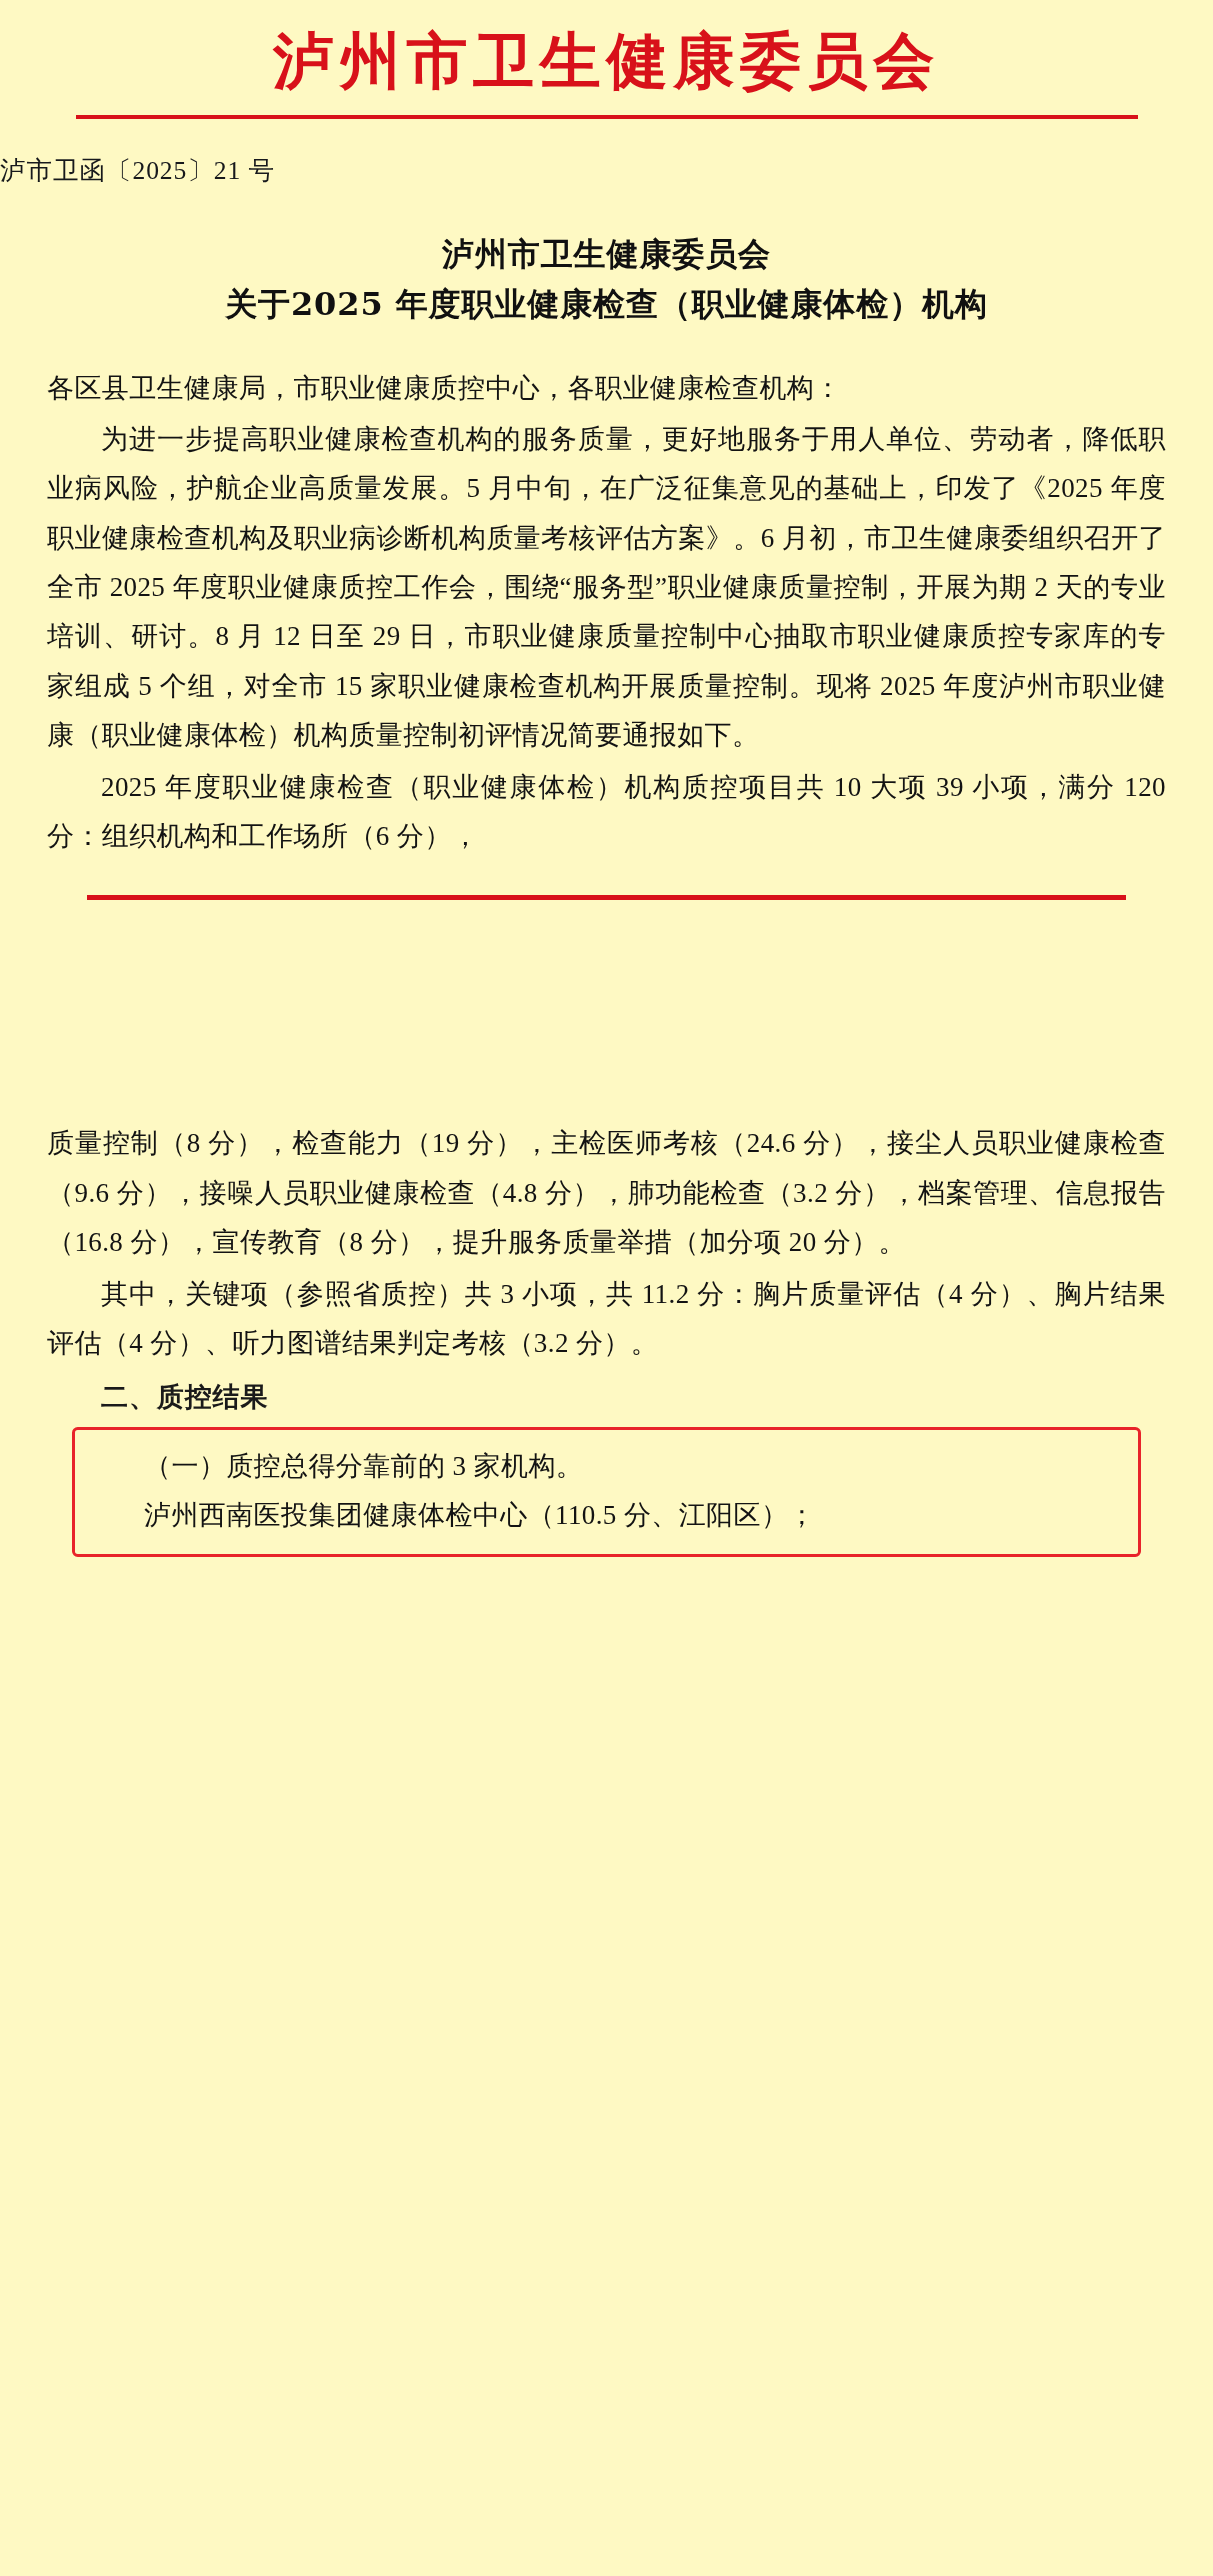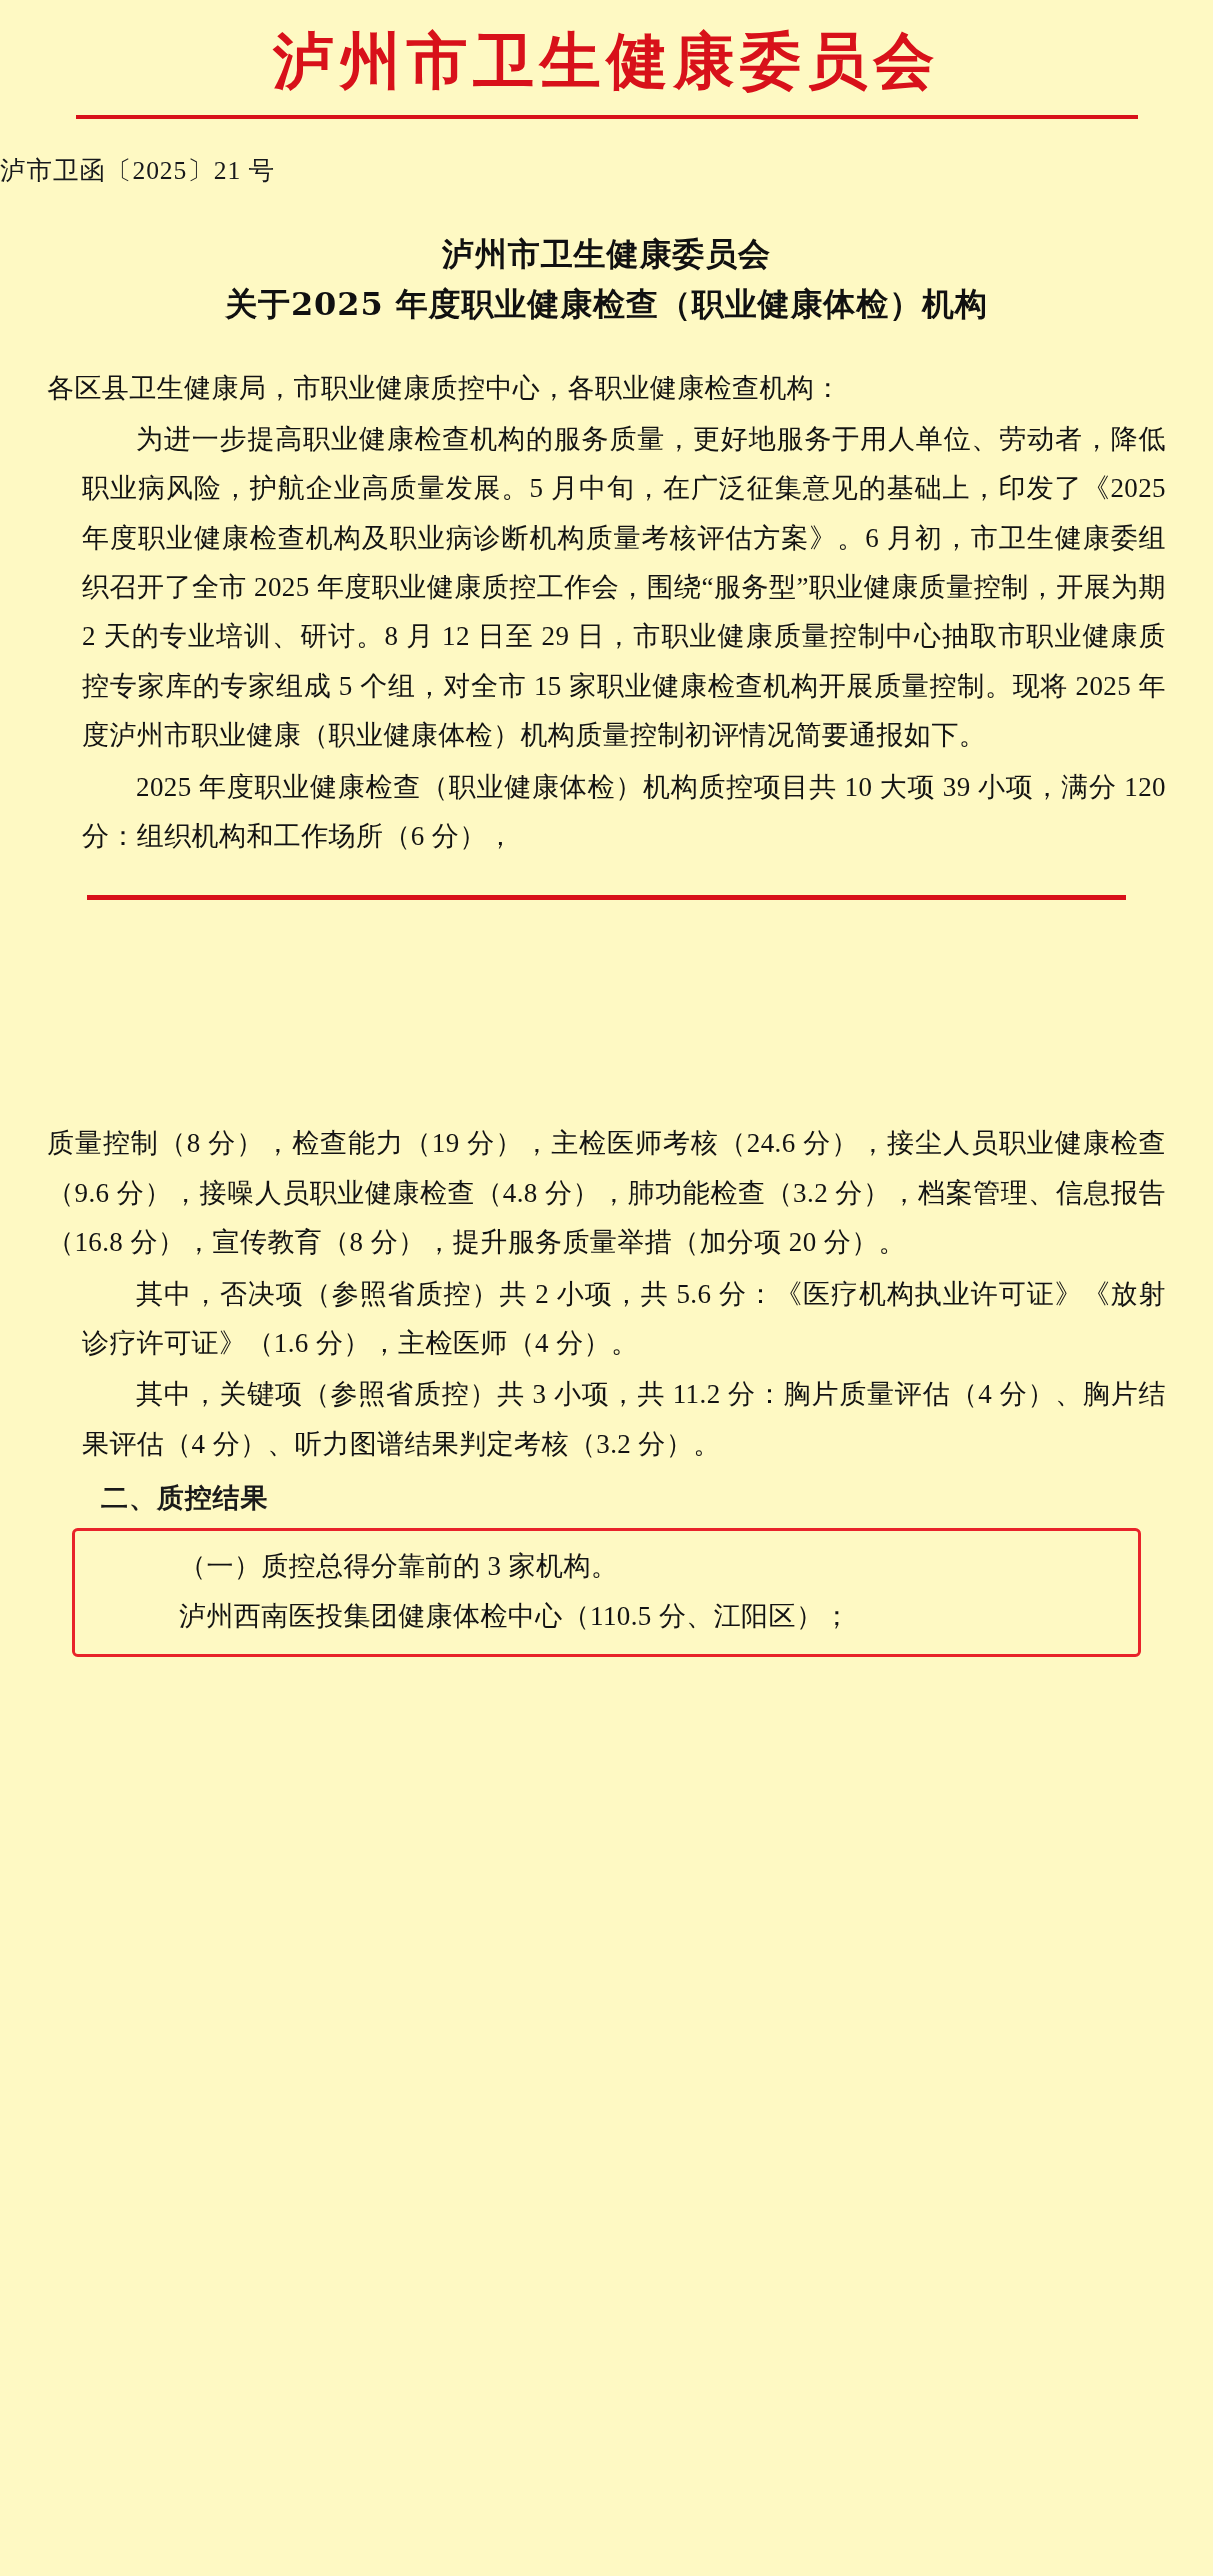--- a/index.html
+++ b/index.html
@@ -72,21 +72,21 @@
   }
   p.para {
     font-size: 27px;
     line-height: 1.83;
     text-align: justify;
     text-justify: inter-ideograph;
     margin: 0 0 1.9px 0;
     letter-spacing: 0.4px;
     color: #131313;
   }
-  p.indent { text-indent: 2em; margin-left: 35px; }
+  p.indent { text-indent: 2em; }
   p.section-heading {
     font-family: "DejaVu Serif", "Liberation Serif", serif;
     font-weight: bold;
     font-size: 27px;
     line-height: 1.83;
     margin: 3.8px 0 1.9px 0;
     text-indent: 2em;
     letter-spacing: 0.9px;
   }
 
@@ -139,21 +139,20 @@
     <p class="para indent">为进一步提高职业健康检查机构的服务质量，更好地服务于用人单位、劳动者，降低职业病风险，护航企业高质量发展。5 月中旬，在广泛征集意见的基础上，印发了《2025 年度职业健康检查机构及职业病诊断机构质量考核评估方案》。6 月初，市卫生健康委组织召开了全市 2025 年度职业健康质控工作会，围绕“服务型”职业健康质量控制，开展为期 2 天的专业培训、研讨。8 月 12 日至 29 日，市职业健康质量控制中心抽取市职业健康质控专家库的专家组成 5 个组，对全市 15 家职业健康检查机构开展质量控制。现将 2025 年度泸州市职业健康（职业健康体检）机构质量控制初评情况简要通报如下。</p>
     <p class="para indent">2025 年度职业健康检查（职业健康体检）机构质控项目共 10 大项 39 小项，满分 120 分：组织机构和工作场所（6 分），</p>
   </div>
 
   <div class="page-break">
     <div class="sep-rule"></div>
   </div>
 
   <div class="body-area">
     <p class="para">质量控制（8 分），检查能力（19 分），主检医师考核（24.6 分），接尘人员职业健康检查（9.6 分），接噪人员职业健康检查（4.8 分），肺功能检查（3.2 分），档案管理、信息报告（16.8 分），宣传教育（8 分），提升服务质量举措（加分项 20 分）。</p>
-    <p class="para indent">其中，否决项（参照省质控）共 2 小项，共 5.6 分：《医疗机构执业许可证》《放射诊疗许可证》（1.6 分），主检医师（4 分）。</p>
     <p class="para indent">其中，关键项（参照省质控）共 3 小项，共 11.2 分：胸片质量评估（4 分）、胸片结果评估（4 分）、听力图谱结果判定考核（3.2 分）。</p>
     <p class="section-heading">二、质控结果</p>
   </div>
 
   <div class="highlight-box">
     <p class="para indent">（一）质控总得分靠前的 3 家机构。</p>
     <p class="para indent">泸州西南医投集团健康体检中心（110.5 分、江阳区）；</p>
   </div>
 
   <div class="spacer-bottom"></div>

